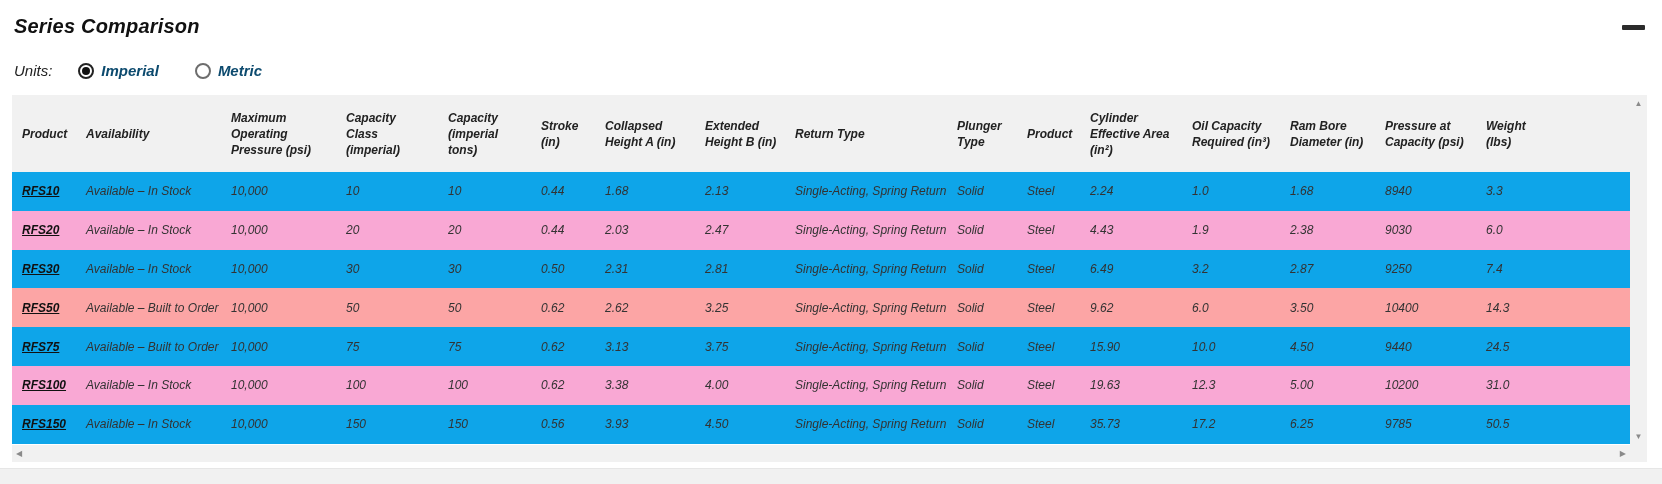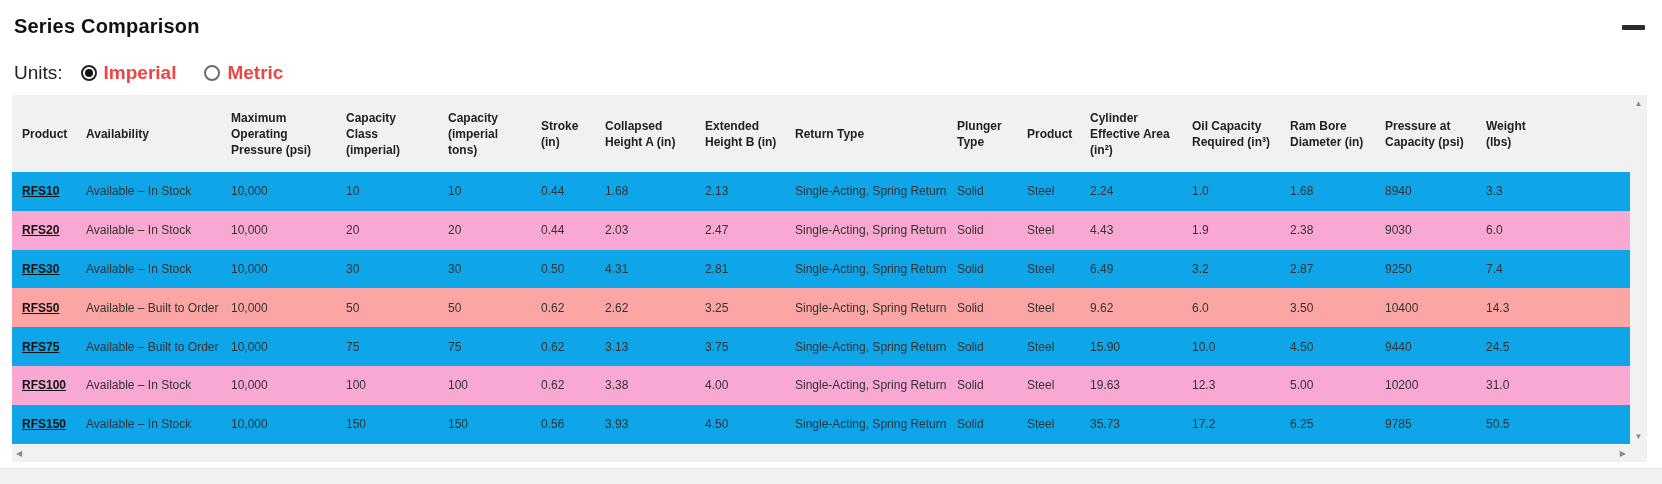--- a/index.html
+++ b/index.html
@@ -1,30 +1,30 @@
 <!DOCTYPE html>
 <html><head>
 <meta charset="utf-8">
 <style>
   * { margin: 0; padding: 0; box-sizing: border-box; }
   html, body { width: 1662px; height: 484px; background: #ffffff; overflow: hidden;
     font-family: "Liberation Sans", "DejaVu Sans", sans-serif; }
-  .page { position: relative; width: 1662px; height: 484px; background: #fff; }
+  .page { position: relative; width: 1662px; height: 484px; background: #fff; font-style: italic; }
 
   .page-title { position: absolute; left: 14px; top: 15px; font-size: 20px; font-weight: bold; color: #111; letter-spacing: 0.2px; }
 
   .collapse-btn { position: absolute; right: 17px; top: 25px; width: 23px; height: 5px; background: #2b2b2b; border-radius: 1px; cursor: pointer; }
 
-  .units-row { position: absolute; left: 14px; top: 62px; display: flex; align-items: flex-start; font-size: 19px; color: #222; }
+  .units-row { position: absolute; left: 14px; top: 62px; display: flex; align-items: flex-start; font-size: 15px; color: #222; gap: 8px; }
   .units-label { margin-right: 18px; }
   .radio-option { display: flex; align-items: center; margin-right: 28px; cursor: pointer; }
   .radio-circle { width: 16px; height: 16px; border: 2px solid #6d6d6d; border-radius: 50%; margin-right: 7px; position: relative; background: #fff; }
   .radio-option.selected .radio-circle { border-color: #222; }
   .radio-option.selected .radio-circle::after { content: ""; position: absolute; left: 2px; top: 2px; width: 8px; height: 8px; border-radius: 50%; background: #111; }
-  .radio-label { font-weight: bold; color: #ef4444; }
+  .radio-label { font-weight: bold; color: #0c4a6e; }
 
   .table-region { position: absolute; left: 12px; top: 95px; width: 1618px; height: 350px; overflow: hidden; }
   table { border-collapse: collapse; table-layout: fixed; width: 1618px; }
   thead tr { background: #f1f1f1; height: 77px; }
   th { text-align: left; vertical-align: middle; padding: 0 8px 0 10px; font-size: 12px; font-weight: bold; color: #222; line-height: 16px; }
   th .th-inner { display: block; }
   th.col-weight .th-inner { max-width: 52px; }
   tbody tr { height: 38.8px; background: #0ea5e9; }
   tbody tr.alt { background: #f9a8d4; }
   td { padding: 0 8px 0 10px; font-size: 12px; color: #333; white-space: nowrap; vertical-align: middle; }
@@ -170,21 +170,21 @@
             <td>9030</td>
             <td>6.0</td>
           </tr>
           <tr>
             <td><a class="product-link">RFS30</a></td>
             <td>Available – In Stock</td>
             <td>10,000</td>
             <td>30</td>
             <td>30</td>
             <td>0.50</td>
-            <td>4.31</td>
+            <td>2.31</td>
             <td>2.81</td>
             <td>Single-Acting, Spring Return</td>
             <td>Solid</td>
             <td>Steel</td>
             <td>6.49</td>
             <td>3.2</td>
             <td>2.87</td>
             <td>9250</td>
             <td>7.4</td>
           </tr>

